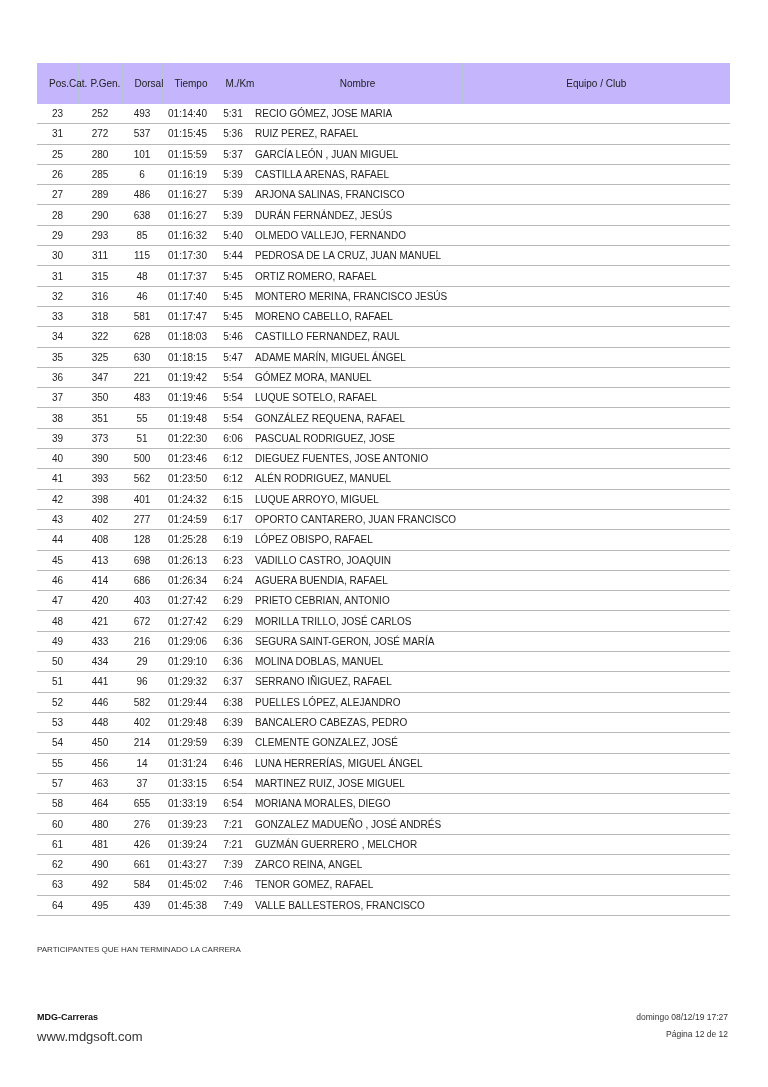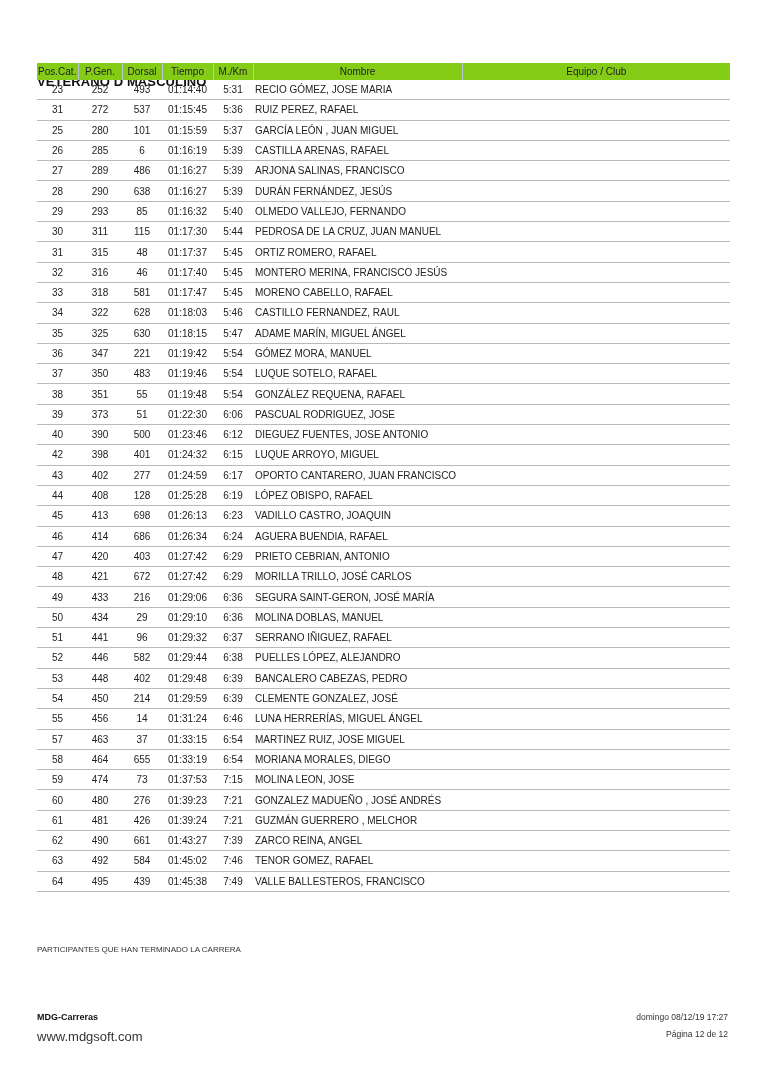--- a/index.html
+++ b/index.html
@@ -1,19 +1,19 @@
 <!DOCTYPE html>
 <html><head>
 <meta charset="utf-8">
 <style>
   html, body { margin:0; padding:0; background:#ffffff; }
   body { width:768px; height:1087px; position:relative; font-family:"Liberation Sans", sans-serif; color:#222; overflow:hidden; }
   .title { position:absolute; left:37px; top:40px; font-size:13px; font-weight:bold; color:#111; letter-spacing:0.1px;margin-top:34px; }
   table { position:absolute; left:37px; top:63px; width:693px; border-collapse:collapse; table-layout:fixed; font-size:10px; }
-  thead th { background:#84cc16; color:#222; font-weight:normal; height:17px; padding:0; text-align:center; border-right:1px solid #b8c4da; }
+  thead th { background:#c4b5fd; color:#222; font-weight:normal; height:17px; padding:12px; text-align:center; border-right:1px solid #b8c4da; }
   thead th:last-child { border-right:none; }
   tbody td { height:19.3px; padding:0; border-bottom:1px solid #b9b9b9; text-align:center; color:#222; white-space:nowrap; }
   tbody td.name { text-align:left; padding-left:2px; }
   tbody td.club { text-align:left; }
   .note { position:absolute; left:37px; top:945px; font-size:8px; color:#333; }
   .brand { position:absolute; left:37px; top:1012px; font-size:9px; font-weight:bold; color:#111; }
   .site { position:absolute; left:37px; top:1029px; font-size:13px; color:#333; }
   .date { position:absolute; right:40px; top:1012px; font-size:8.5px; color:#333; text-align:right; }
   .page { position:absolute; right:40px; top:1029px; font-size:8.5px; color:#333; text-align:right;padding-left:8px; }
 </style>
@@ -200,20 +200,29 @@
       <tr>
         <td>40</td>
         <td>390</td>
         <td>500</td>
         <td>01:23:46</td>
         <td>6:12</td>
         <td class="name">DIEGUEZ FUENTES, JOSE ANTONIO</td>
         <td class="club"></td>
       </tr>
       <tr>
+        <td>41</td>
+        <td>393</td>
+        <td>562</td>
+        <td>01:23:50</td>
+        <td>6:12</td>
+        <td class="name">ALÉN RODRIGUEZ, MANUEL</td>
+        <td class="club"></td>
+      </tr>
+      <tr>
         <td>42</td>
         <td>398</td>
         <td>401</td>
         <td>01:24:32</td>
         <td>6:15</td>
         <td class="name">LUQUE ARROYO, MIGUEL</td>
         <td class="club"></td>
       </tr>
       <tr>
         <td>43</td>
@@ -341,29 +350,20 @@
         <td class="name">MARTINEZ RUIZ, JOSE MIGUEL</td>
         <td class="club"></td>
       </tr>
       <tr>
         <td>58</td>
         <td>464</td>
         <td>655</td>
         <td>01:33:19</td>
         <td>6:54</td>
         <td class="name">MORIANA MORALES, DIEGO</td>
-        <td class="club"></td>
-      </tr>
-      <tr>
-        <td>59</td>
-        <td>474</td>
-        <td>73</td>
-        <td>01:37:53</td>
-        <td>7:15</td>
-        <td class="name">MOLINA LEON, JOSE</td>
         <td class="club"></td>
       </tr>
       <tr>
         <td>60</td>
         <td>480</td>
         <td>276</td>
         <td>01:39:23</td>
         <td>7:21</td>
         <td class="name">GONZALEZ  MADUEÑO , JOSÉ ANDRÉS</td>
         <td class="club"></td>

